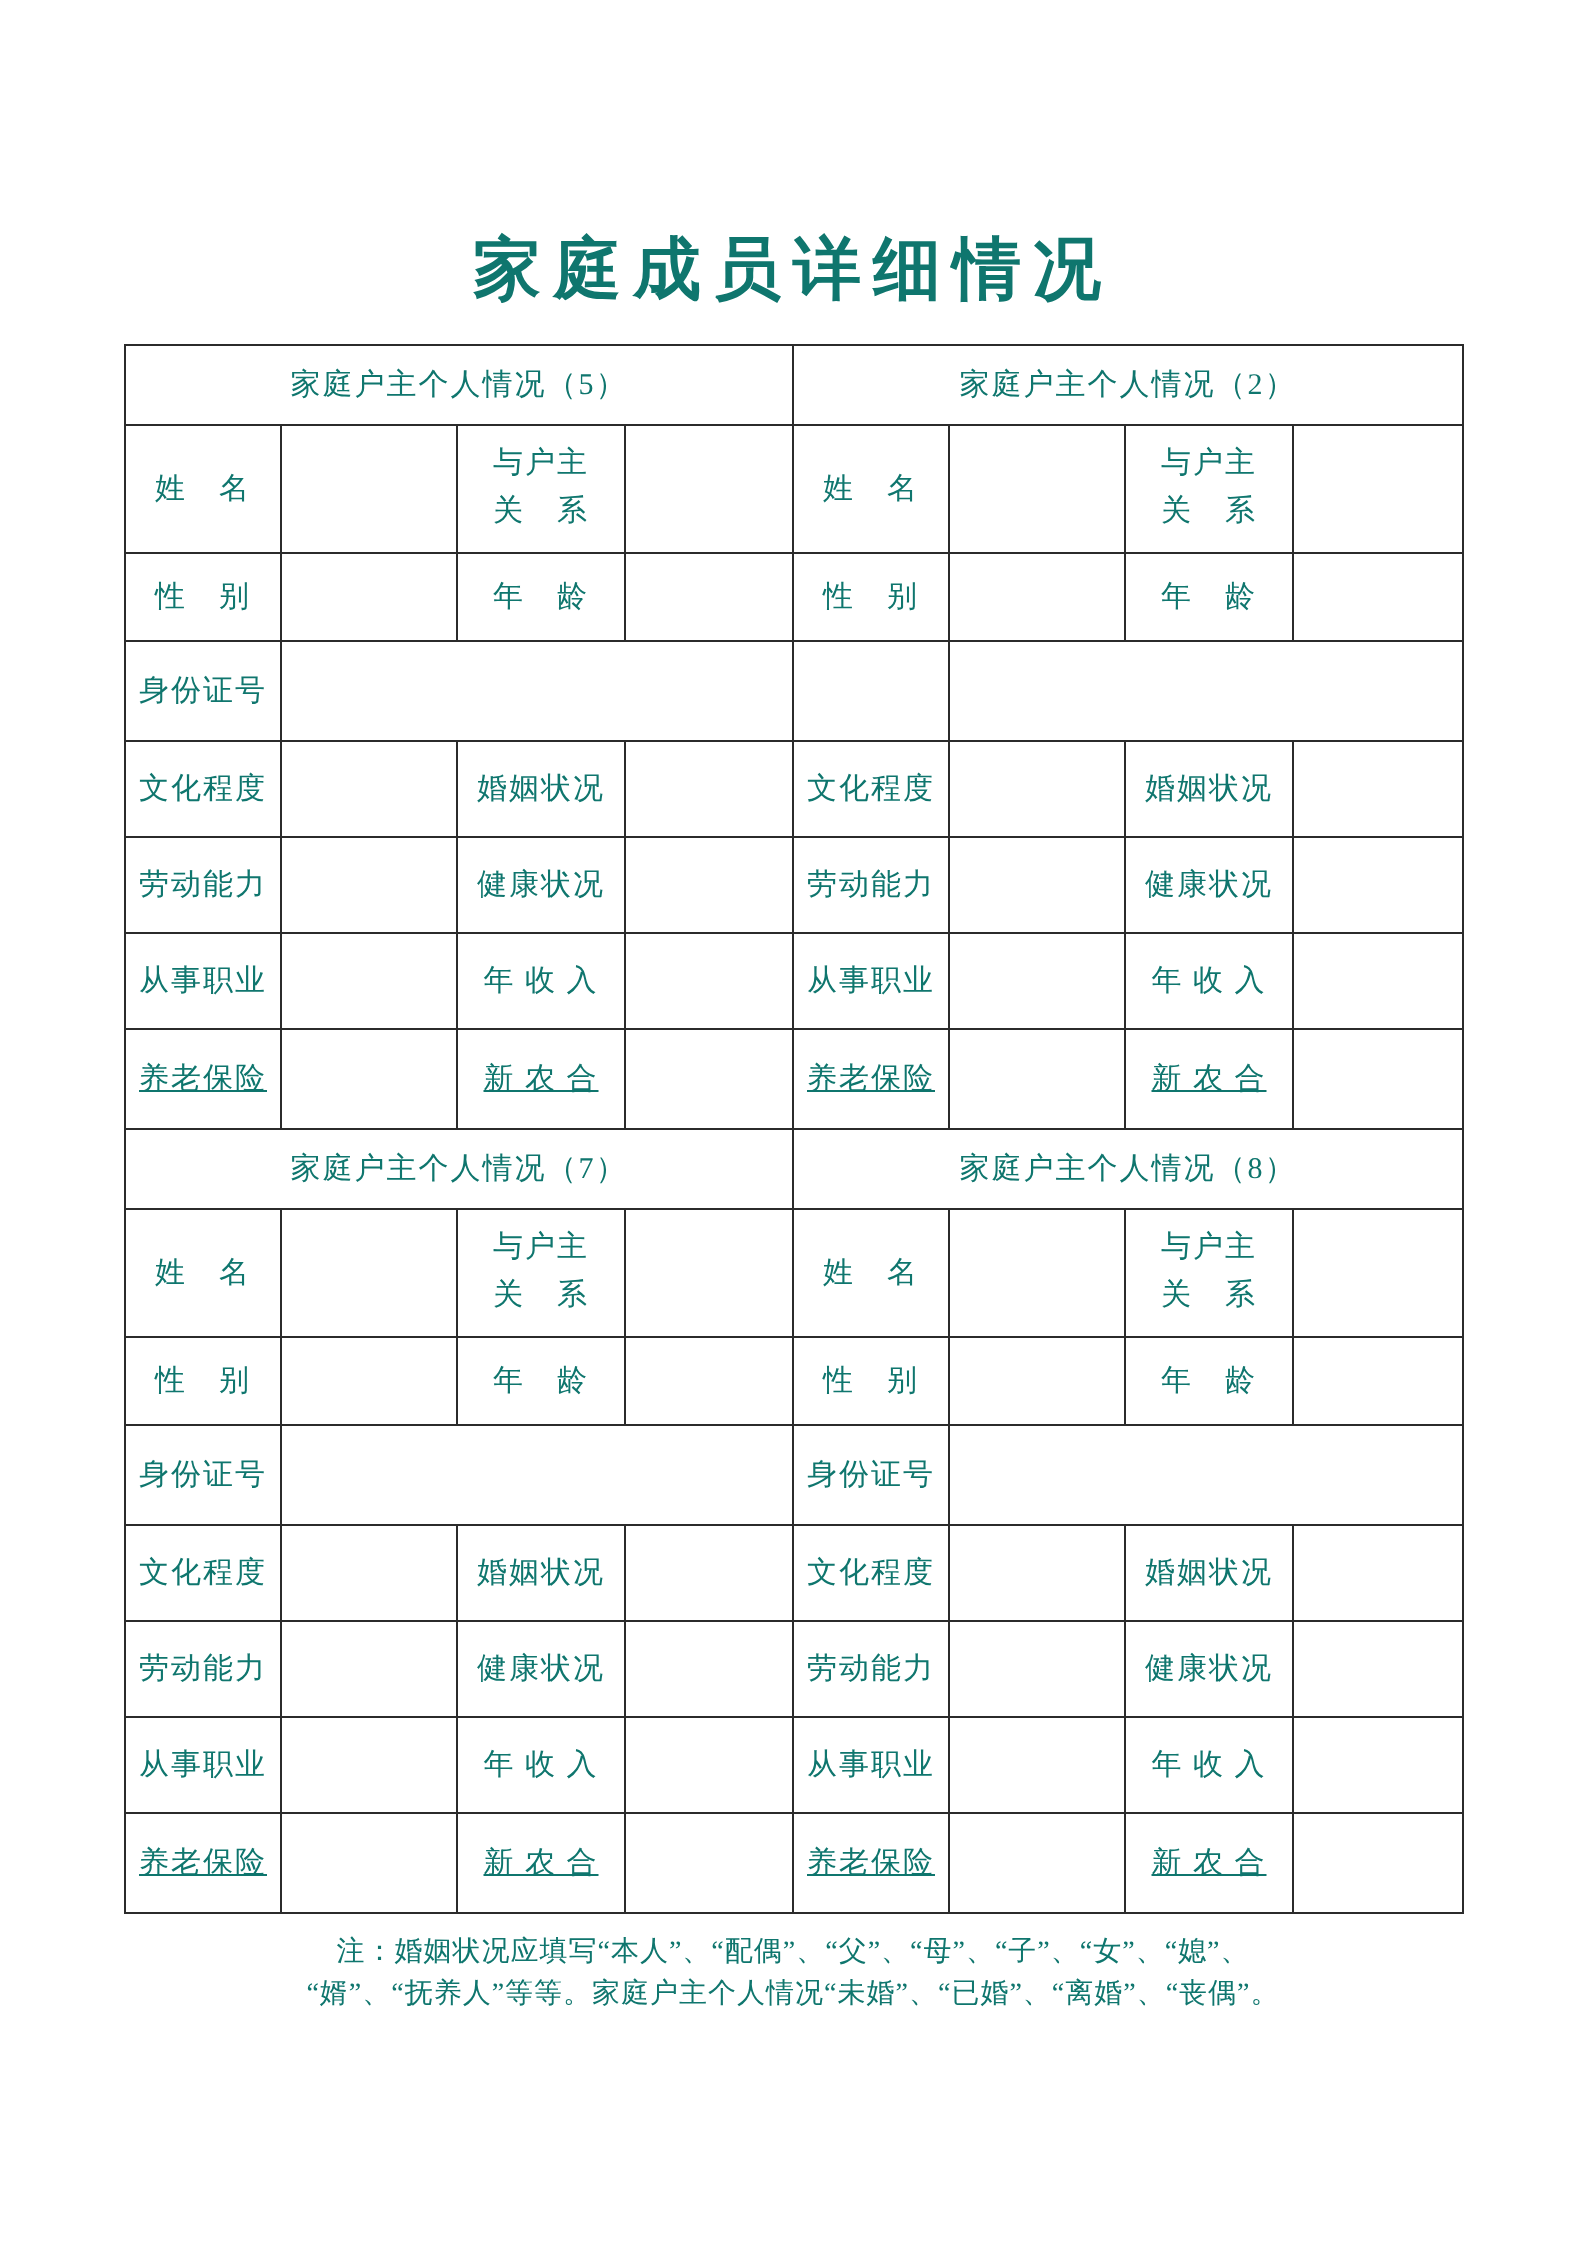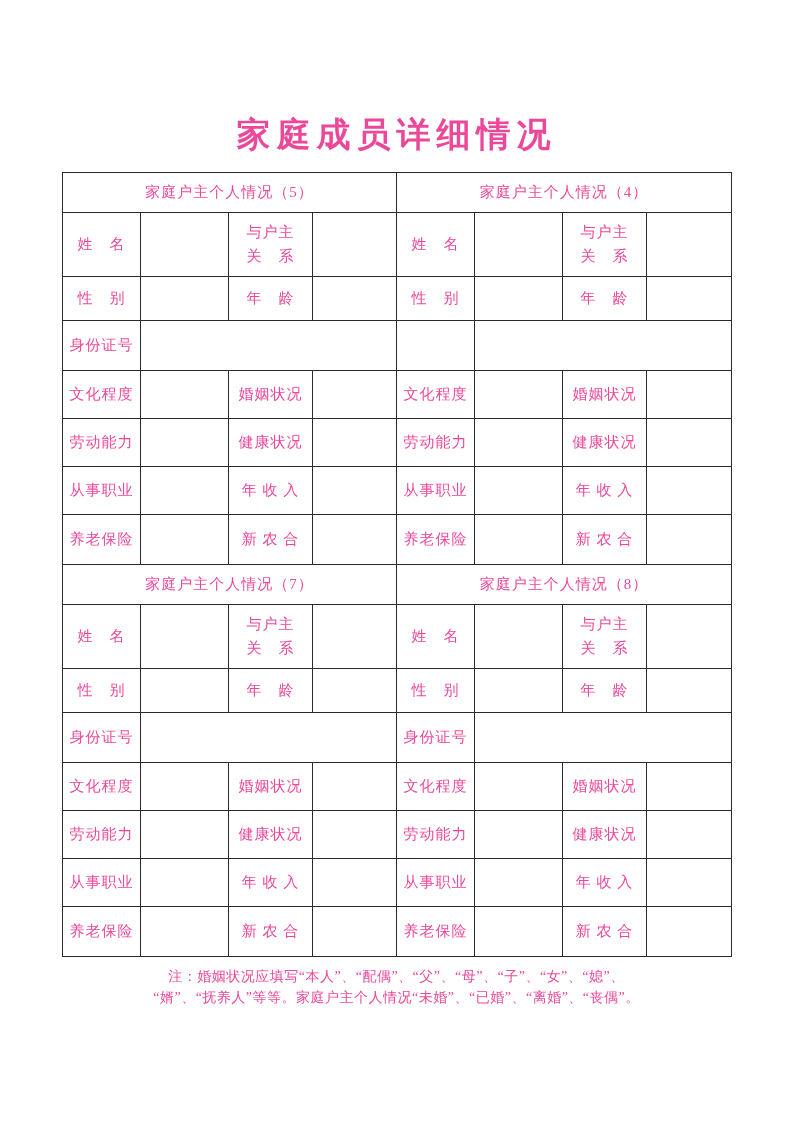--- a/index.html
+++ b/index.html
@@ -2,21 +2,21 @@
 <html><head>
 <meta charset="utf-8">
 <style>
   * { box-sizing: border-box; }
   html, body { margin: 0; padding: 0; background: #ffffff; }
   .page {
     position: relative;
     width: 793px;
     height: 1122px;
     background: #ffffff;
-    color: #ec4899;
+    color: #0f766e;
     font-family: "Liberation Serif", "DejaVu Serif", serif;
     overflow: hidden;
   }
   .title {
     position: absolute;
     top: 112px;
     left: 0;
     width: 100%;
     text-align: center;
     font-family: "Liberation Sans", "DejaVu Sans", sans-serif;
@@ -45,21 +45,21 @@
   .hdr { letter-spacing: 1px; }
   .lbl { letter-spacing: 1px; }
   .rel div { line-height: 1.55; letter-spacing: 1px; }
   tr.r-h   td { height: 40px; }
   tr.r-name td { height: 64px; }
   tr.r-g   td { height: 44px; }
   tr.r-id  td { height: 50px; margin-left: 24px; }
   tr.r-edu td { height: 48px; }
   tr.r-lab td { height: 48px; }
   tr.r-occ td { height: 48px; }
-  tr.r-pen td { height: 50px; }
+  tr.r-pen td { height: 50px; text-decoration: underline; }
   .note {
     position: absolute;
     top: 966px;
     left: 62px;
     width: 669px;
     text-align: center;
     font-size: 14px;
     line-height: 21px;
     letter-spacing: 0.5px;
   }
@@ -79,21 +79,21 @@
         <col style="width:84px">
       <col style="width:78px">
         <col style="width:88px">
         <col style="width:84px">
         <col style="width:85px">
     </colgroup>
     <tbody>
 
       <tr class="r-h">
         <td colspan="4" class="hdr">家庭户主个人情况（5）</td>
-        <td colspan="4" class="hdr">家庭户主个人情况（4）</td>
+        <td colspan="4" class="hdr">家庭户主个人情况（2）</td>
       </tr>
 
       <tr class="r-name">
         <td class="lbl">姓　名</td>
         <td></td>
         <td class="lbl rel">
           <div>与户主</div>
           <div>关　系</div>
         </td>
         <td></td>

